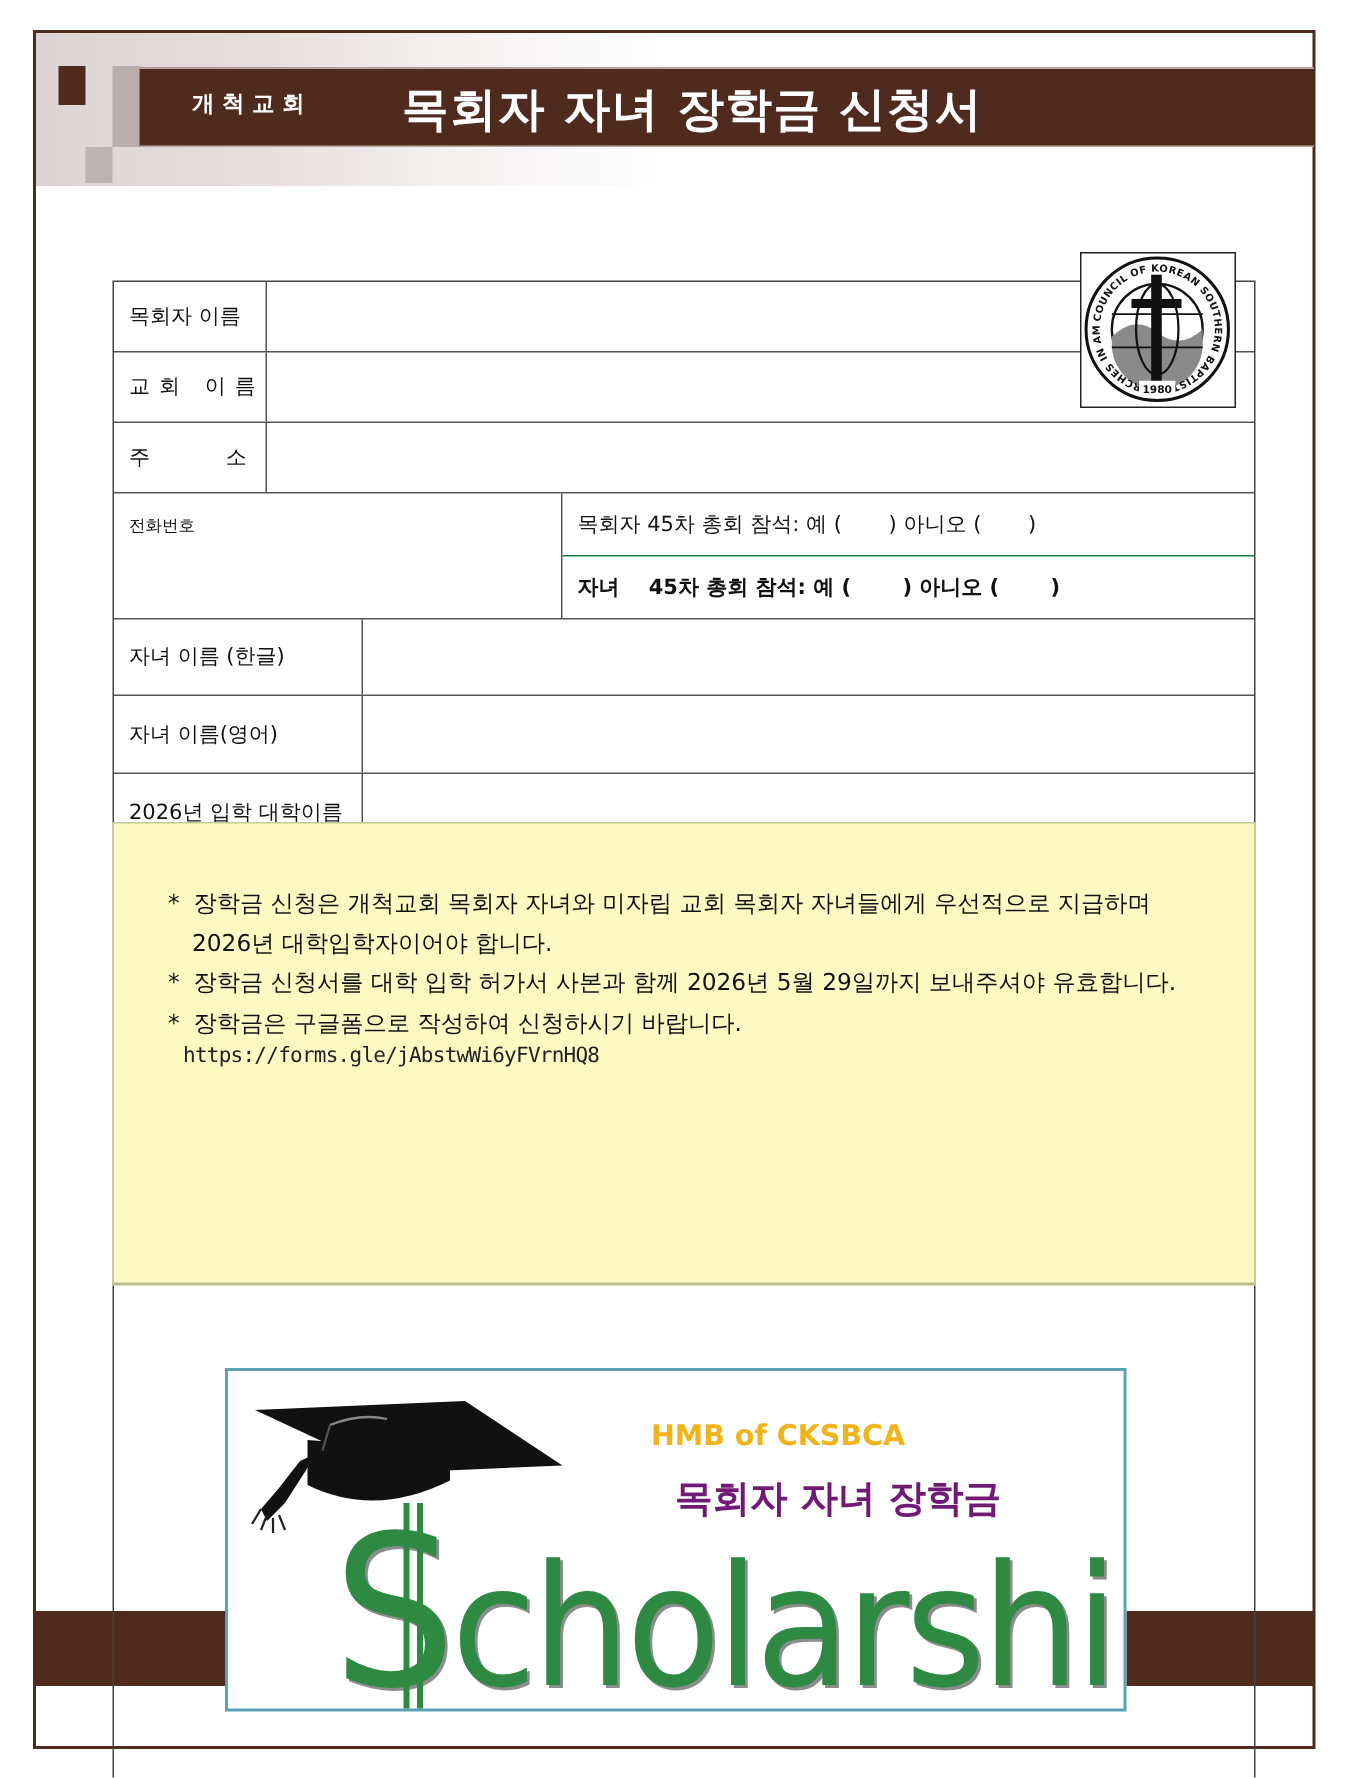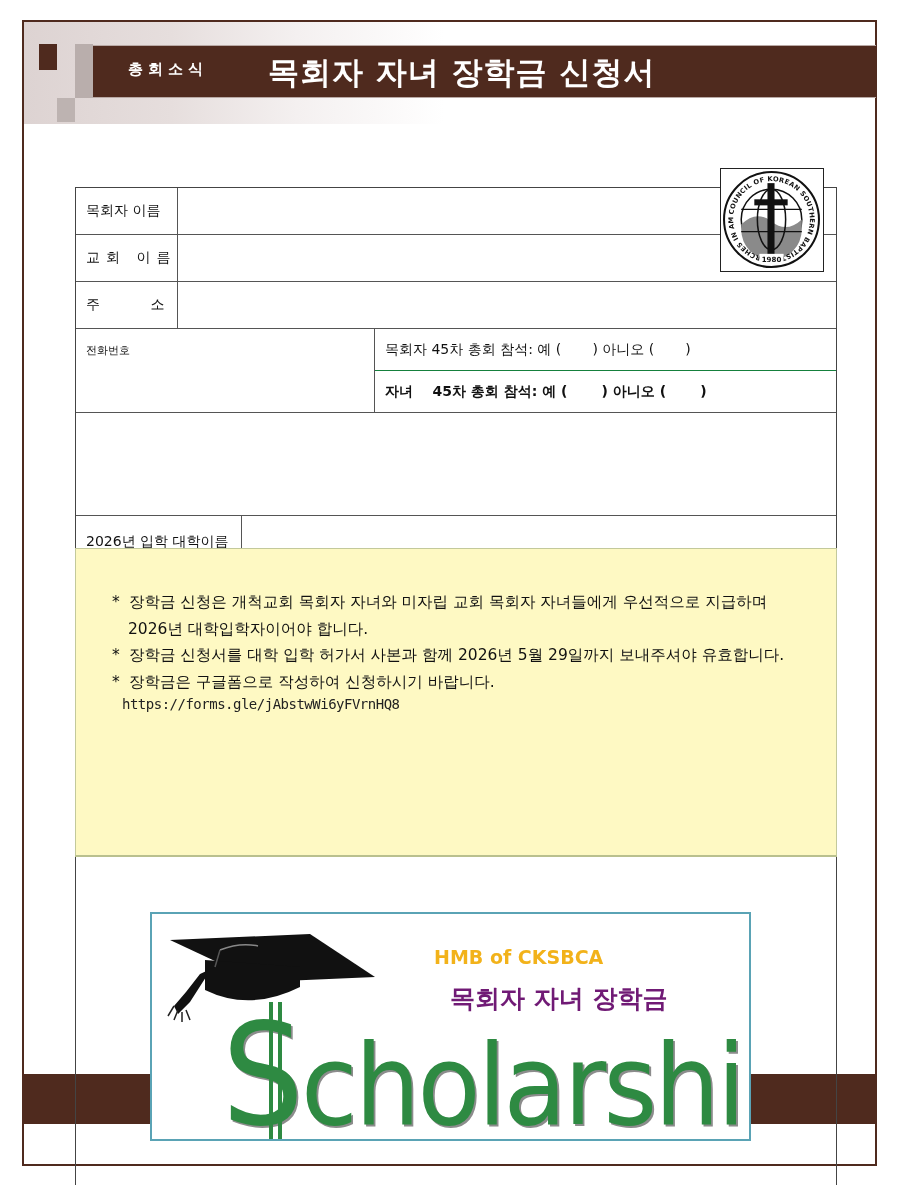--- a/index.html
+++ b/index.html
@@ -91,21 +91,21 @@
 <body>
 
 <div class="frame"></div>
 
 <div class="hdr-fade"></div>
 <div class="px" style="left:39px;top:44px;width:18px;height:26px;background:#4f2a1e;"></div>
 <div class="px" style="left:75px;top:44px;width:18px;height:26px;background:#b9aeac;"></div>
 <div class="px" style="left:75px;top:70px;width:18px;height:28px;background:#b9aeac;"></div>
 <div class="px" style="left:57px;top:98px;width:18px;height:24px;background:#bdb3b1;"></div>
 <div class="hdr-band"></div>
-<div class="hdr-kicker">총회소식</div>
+<div class="hdr-kicker">개척교회</div>
 <div class="hdr-title">목회자 자녀 장학금 신청서</div>
 
 <div class="foot-band"></div>
 
 <div class="form">
   <div class="row" style="top:0;height:47px;">
     <div class="lbl" style="width:102px;">목회자 이름</div>
     <div class="val" style="left:102px;"></div>
   </div>
   <div class="row" style="top:47px;height:47px;">
@@ -117,21 +117,26 @@
     <div class="val" style="left:102px;"></div>
   </div>
   <div class="row" style="top:141px;height:84px;">
     <div class="phone-lbl">전화번호</div>
     <div class="val" style="left:0;width:298px;"></div>
     <div class="att-col">
       <div class="att-row first">목회자 45차 총회 참석: 예 (       ) 아니오 (       )</div>
       <div class="att-row second">자녀    45차 총회 참석: 예 (       ) 아니오 (       )</div>
     </div>
   </div>
+  <div class="row" style="top:225px;height:51px;">
+    <div class="lbl" style="width:166px;">자녀 이름 (한글)</div>
+    <div class="val" style="left:166px;"></div>
+  </div>
   <div class="row" style="top:276px;height:52px;">
+    <div class="lbl" style="width:166px;">자녀 이름(영어)</div>
     <div class="val" style="left:166px;"></div>
   </div>
   <div class="row" style="top:328px;height:51px;border-bottom:none;">
     <div class="lbl" style="width:166px;">2026년 입학 대학이름</div>
     <div class="val" style="left:166px;"></div>
   </div>
 
   <div class="notes">
     <ul>
       <li><span class="star">*</span> <span>장학금 신청은 개척교회 목회자 자녀와 미자립 교회 목회자 자녀들에게 우선적으로 지급하며</span></li>

